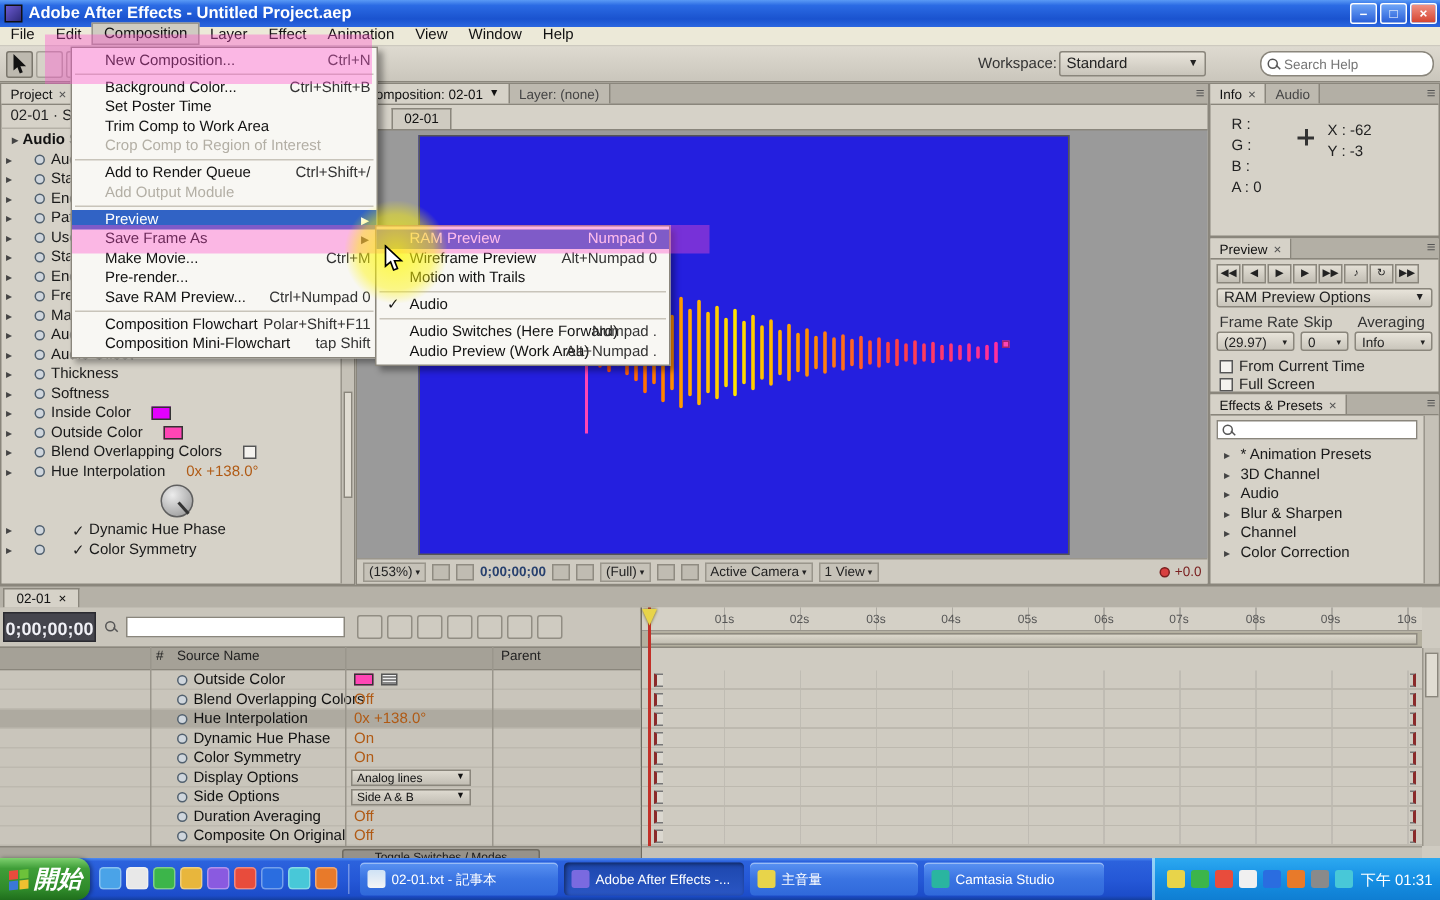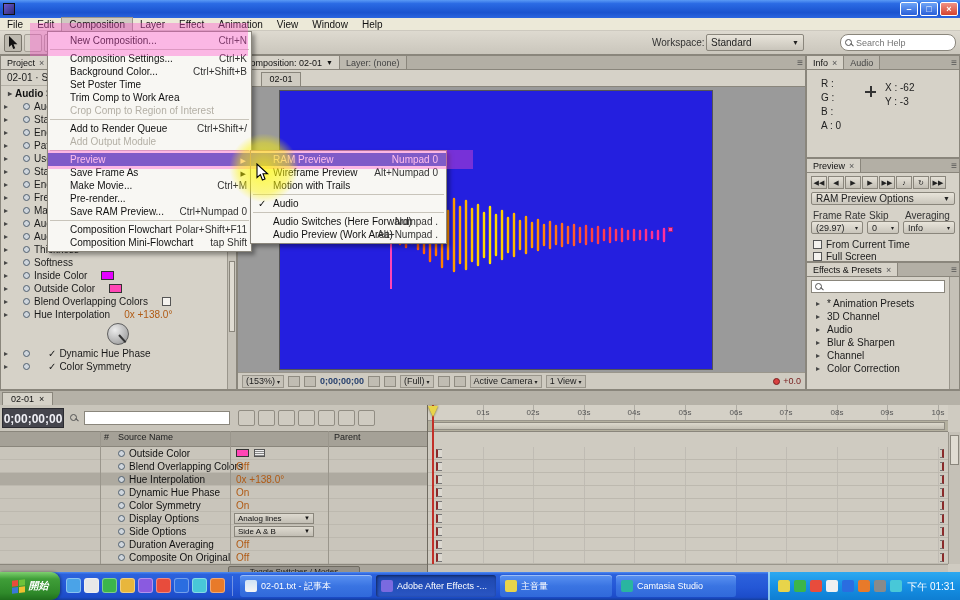--- a/index.html
+++ b/index.html
@@ -12,21 +12,21 @@
     background:linear-gradient(180deg,#5a9af5 0%,#2b6be4 20%,#1a53cf 70%,#2b66e0 100%);
     color:#fff;display:flex;align-items:center;padding:0 3px;font-weight:bold;font-size:11px}
   .appicon{width:12px;height:12px;margin-right:4px;background:linear-gradient(135deg,#6a5acf,#2e2a7a);border:1px solid #111}
   .winbtns{position:absolute;right:2px;top:2px;display:flex;gap:2px}
   .winbtn{width:18px;height:14px;border:1px solid #fff;border-radius:2px;color:#fff;
     font-size:9px;line-height:12px;text-align:center;
     background:linear-gradient(180deg,#6ea5f7,#2a5fd8)}
   .winbtn.close{background:linear-gradient(180deg,#f09285,#d54430)}
 
   
-  .menubar{position:absolute;left:0;top:18px;width:960px;height:13px;background:#ece9d8;display:flex;align-items:center;border-bottom:1px solid #cdc9bf}
+  .menubar{position:absolute;left:0;top:18px;width:960px;height:13px;background:#ece9d8;display:flex;align-items:flex-end;border-bottom:1px solid #cdc9bf}
   .menubar span{padding:0 7px;font-size:10px;line-height:13px}
   .menubar span.sel{background:#cfcbc1;border:1px solid #9a968c}
 
   
   .toolbar{position:absolute;left:0;top:31px;width:960px;height:24px;background:linear-gradient(180deg,#dedad0,#cac6bc);border-bottom:1px solid #8a867c}
   .toolbtn{position:absolute;top:3px;width:18px;height:18px;background:#d6d2c8;border:1px solid #a5a197;border-radius:2px}
   .toolbtn.pressed{background:#bdb9af;border-color:#7a766c}
   .workspace-label{position:absolute;top:6px;left:652px;color:#333}
   .dd{background:linear-gradient(180deg,#e8e4da,#c9c5bb);border:1px solid #8a867c;border-radius:2px;
       display:flex;align-items:center;justify-content:space-between;padding:0 4px;color:#222}
@@ -156,21 +156,21 @@
   .pinkmark{position:absolute;background:rgba(255,80,205,.38);z-index:60;pointer-events:none}
   .ylcircle{position:absolute;left:230px;top:134px;width:68px;height:68px;z-index:61;pointer-events:none;
     background:radial-gradient(circle,rgba(255,250,0,.75) 0%,rgba(255,245,0,.45) 52%,rgba(255,245,0,0) 72%)}
   #cursor{position:absolute;left:256px;top:163px;z-index:70;pointer-events:none}
 
   
   .taskbar{position:absolute;left:0;top:572px;width:960px;height:28px;
     background:linear-gradient(180deg,#4f8df2 0%,#2c62dd 8%,#2457d6 55%,#1c4cc9 90%,#143e9e 100%)}
   .startbtn{position:absolute;left:0;top:0;width:60px;height:28px;border-radius:0 9px 9px 0;
     background:linear-gradient(180deg,#7ed06f 0%,#3f9e38 25%,#2f8a2a 75%,#1f6e1c 100%);
-    color:#fff;font-weight:bold;font-style:italic;font-size:10px;display:flex;align-items:center;justify-content:center;gap:4px;
+    color:#fff;font-weight:bold;font-style:italic;font-size:16px;display:flex;align-items:center;justify-content:center;gap:4px;
     box-shadow:1px 0 3px rgba(0,0,0,.4)}
   .flag{width:13px;height:13px;display:grid;grid-template-columns:6px 6px;grid-template-rows:6px 6px;gap:1px;transform:skewY(-6deg)}
   .flag i{display:block}
   .ql{position:absolute;top:6px;width:15px;height:15px;border-radius:3px;border:1px solid rgba(255,255,255,.35)}
   .qlsep{position:absolute;top:4px;width:1px;height:20px;background:rgba(255,255,255,.35)}
   .taskbtn{position:absolute;top:3px;height:22px;border-radius:3px;color:#fff;font-size:9px;display:flex;align-items:center;gap:4px;padding:0 5px;
     background:linear-gradient(180deg,#5a92f2,#3a74e2 50%,#3069da);box-shadow:inset 0 1px 0 rgba(255,255,255,.4);overflow:hidden;white-space:nowrap}
   .taskbtn.active{background:linear-gradient(180deg,#1d47ad,#2a56c4);box-shadow:inset 1px 1px 3px rgba(0,0,0,.5)}
   .tkicon{width:12px;height:12px;border-radius:2px;flex:none}
   .tray{position:absolute;right:0;top:0;width:192px;height:28px;
@@ -178,20 +178,21 @@
   .trayicon{position:absolute;top:8px;width:12px;height:12px;border-radius:2px}
   .clock{position:absolute;right:5px;top:8px;color:#fff;font-size:10px}
 </style>
 </head>
 <body>
 
 <div id="screen">
 
   <div class="titlebar">
     <span class="appicon"></span>
+    <span>Adobe After Effects - Untitled Project.aep</span>
     <div class="winbtns">
       <span class="winbtn">–</span>
       <span class="winbtn">□</span>
       <span class="winbtn close">×</span>
     </div>
   </div>
 
   <div class="menubar">
     <span>File</span>
     <span>Edit</span>
@@ -645,21 +646,20 @@
       <div class="tr-vsb">
           <span class="thumb"></span>
         </div>
       <div class="tr-bottom"></div>
     </div>
   </div>
 
   <div class="popup" id="compmenu">
     <div class="pitem"><span>New Composition...</span><span class="sc">Ctrl+N</span></div>
     <div class="psep"></div>
-    <div class="pitem"><span>Composition Settings...</span><span class="sc">Ctrl+K</span></div>
     <div class="pitem"><span>Background Color...</span><span class="sc">Ctrl+Shift+B</span></div>
     <div class="pitem"><span>Set Poster Time</span></div>
     <div class="pitem"><span>Trim Comp to Work Area</span></div>
     <div class="pitem disabled"><span>Crop Comp to Region of Interest</span></div>
     <div class="psep"></div>
     <div class="pitem"><span>Add to Render Queue</span><span class="sc">Ctrl+Shift+/</span></div>
     <div class="pitem disabled"><span>Add Output Module</span></div>
     <div class="psep"></div>
     <div class="pitem hilite"><span>Preview</span><span class="arrow">▶</span></div>
     <div class="pitem"><span>Save Frame As</span><span class="arrow">▶</span></div>

